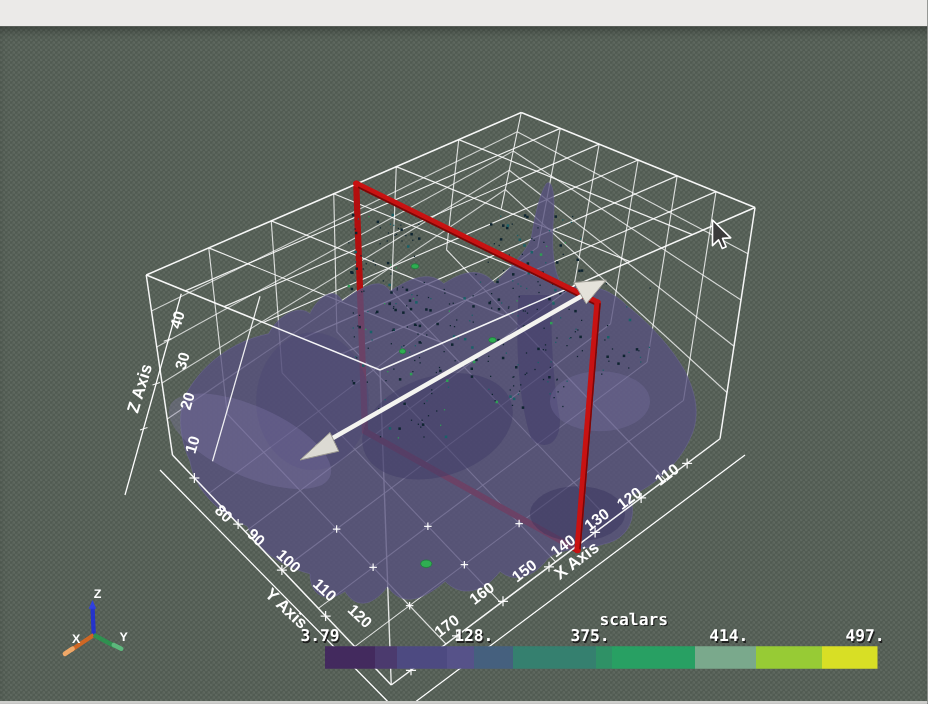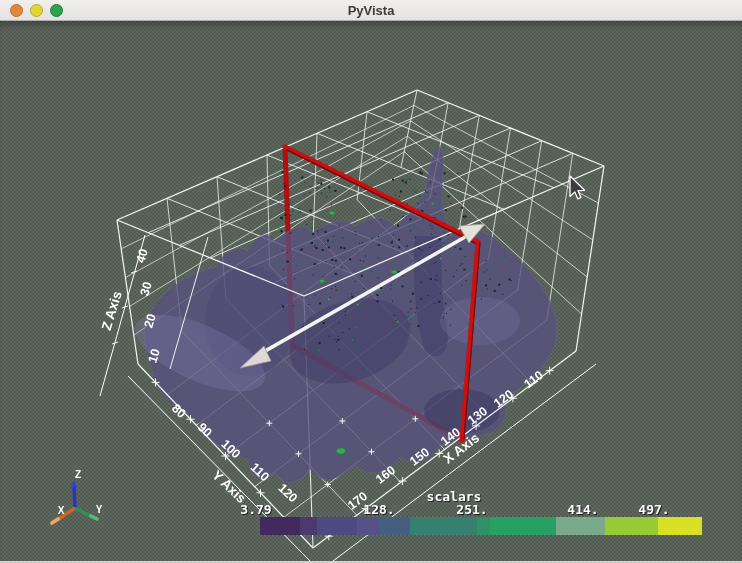--- a/index.html
+++ b/index.html
@@ -17,41 +17,33 @@
   .scene{position:absolute;top:21px;left:0;width:742px;height:540px;
          background-color:#515b52;
          background-image:
            linear-gradient(45deg, rgba(140,150,140,.22) 25%, transparent 25%, transparent 75%, rgba(140,150,140,.22) 75%),
            linear-gradient(45deg, rgba(140,150,140,.22) 25%, transparent 25%, transparent 75%, rgba(140,150,140,.22) 75%);
          background-size:4px 4px;background-position:0 0,2px 2px;
          box-shadow:inset 0 7px 9px -5px rgba(0,0,0,.4);}
   .bottomstrip{position:absolute;bottom:0;left:0;width:742px;height:2px;background:#cfcfcd;}
   svg{position:absolute;top:0;left:0;}
   .sbar{position:absolute;left:260px;top:496px;width:442px;height:18px;}
-  .sbar-title{position:absolute;top:468px;left:454px;transform:translateX(-50%);
+  .sbar-title{position:absolute;top:468px;left:507px;transform:translateX(-50%);
         font:700 13px "DejaVu Sans Mono",monospace;color:#fff;text-shadow:1px 1px 0 rgba(25,25,25,.9);white-space:nowrap;}
   .sbar-label{position:absolute;top:481px;transform:translateX(-50%);
         font:700 13px "DejaVu Sans Mono",monospace;color:#fff;text-shadow:1px 1px 0 rgba(25,25,25,.9);white-space:nowrap;}
   text{font-family:"Liberation Sans",sans-serif;font-weight:700;fill:#ffffff;}
   .tick{font-size:12.5px;}
   .atitle{font-size:13.5px;}
   .orient-label{font-size:10px;}
 </style>
 </head>
 <body>
 
 <div class="window">
-  <div class="titlebar">
-    <div class="traffic">
-      <span class="tl close"></span>
-      <span class="tl min"></span>
-      <span class="tl max"></span>
-    </div>
-    <div class="title">PyVista</div>
-  </div>
 
   <div class="scene">
     <svg id="scene-svg" width="742" height="540" viewBox="0 0 742 540">
 
       <g id="g-pre" stroke="#ffffff" stroke-width="0.9">
           <line x1="367.0" y1="90.7" x2="554.0" y2="166.7" stroke-opacity="0.9"></line>
           <line x1="448.2" y1="81.7" x2="148.2" y2="211.7" stroke-opacity="0.9"></line>
           <line x1="317.0" y1="112.3" x2="504.0" y2="188.3" stroke-opacity="0.9"></line>
           <line x1="479.3" y1="94.3" x2="179.3" y2="224.3" stroke-opacity="0.9"></line>
           <line x1="267.0" y1="134.0" x2="454.0" y2="210.0" stroke-opacity="0.9"></line>
@@ -581,19 +573,19 @@
       </g>
 
       <g id="g-cursor">
         <path d="M570,155 l0,20.5 l4.8,-4.6 l3,6.9 l3.1,-1.4 l-2.9,-6.7 l6.6,-0.4 z" fill="#3b3b3b" stroke="#ffffff" stroke-width="1.3" stroke-linejoin="round"></path>
       </g>
     </svg>
 
     <div class="sbar-title">scalars</div>
     <span class="sbar-label" style="left:256px">3.79</span>
     <span class="sbar-label" style="left:379px">128.</span>
-    <span class="sbar-label" style="left:472px">251.</span>
+    <span class="sbar-label" style="left:472px">375.</span>
     <span class="sbar-label" style="left:583px">414.</span>
-    <span class="sbar-label" style="left:654px">497.</span>
+    <span class="sbar-label" style="left:692px">497.</span>
     <div class="sbar" id="sbar" style="background: linear-gradient(90deg, rgb(67, 42, 94) 0%, rgb(67, 42, 94) 9%, rgb(75, 58, 110) 9%, rgb(75, 58, 110) 13%, rgb(77, 74, 129) 13%, rgb(77, 74, 129) 22%, rgb(86, 82, 137) 22%, rgb(86, 82, 137) 27%, rgb(69, 96, 126) 27%, rgb(69, 96, 126) 34%, rgb(53, 128, 111) 34%, rgb(53, 128, 111) 49%, rgb(47, 145, 102) 49%, rgb(47, 145, 102) 52%, rgb(40, 160, 99) 52%, rgb(40, 160, 99) 67%, rgb(122, 169, 140) 67%, rgb(122, 169, 140) 78%, rgb(151, 203, 53) 78%, rgb(151, 203, 53) 90%, rgb(216, 223, 37) 90%, rgb(216, 223, 37) 100%);"></div>
   </div>
   <div class="bottomstrip"></div>
 </div>
 
 </body></html>

